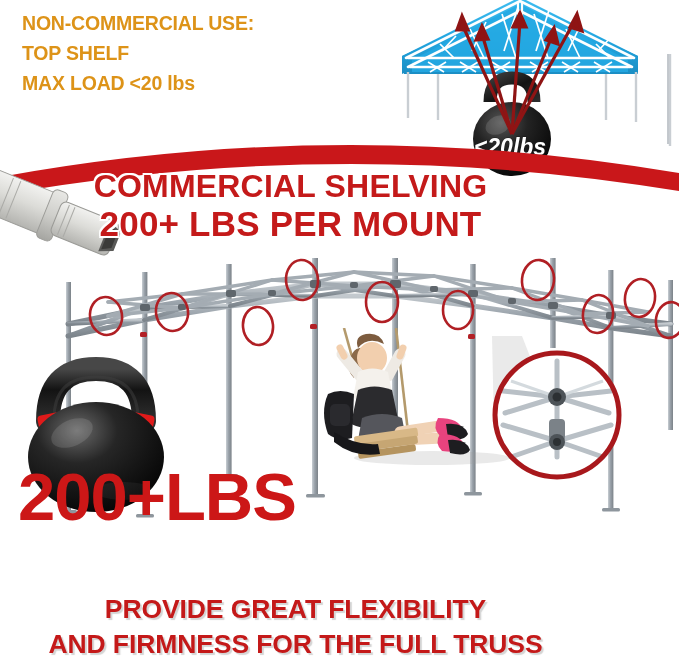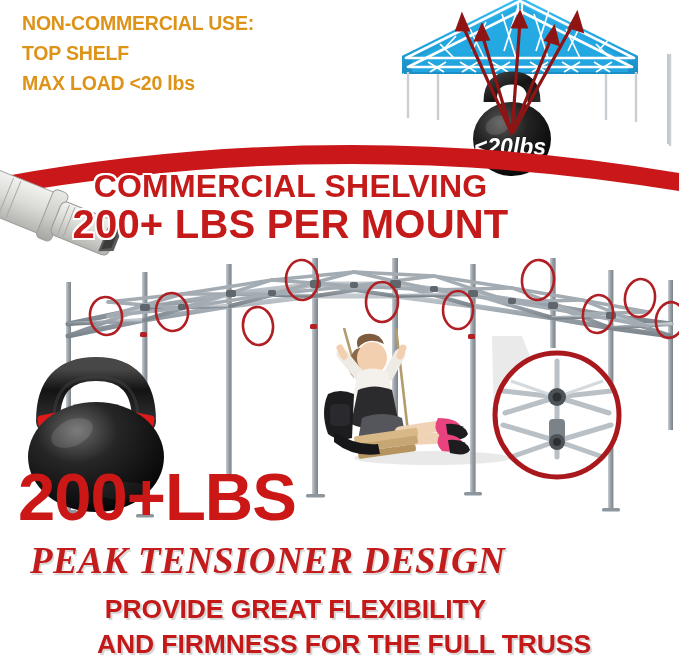--- a/index.html
+++ b/index.html
@@ -34,21 +34,21 @@
   #banner{
     left:0; top:167px; width:581px; text-align:center;
     font-weight:bold; font-size:32px; line-height:38px;
     color:#c41a1a;
     letter-spacing:0.2px;
     text-shadow:
       -1.6px -1.6px 0 #fff,  1.6px -1.6px 0 #fff,
       -1.6px  1.6px 0 #fff,  1.6px  1.6px 0 #fff,
       -1.6px 0 0 #fff, 1.6px 0 0 #fff, 0 -1.6px 0 #fff, 0 1.6px 0 #fff;
   }
-  #banner .l2{font-size:40px;}
+  #banner .l2{font-size:35px;}
 
   
   #tube{left:-14px; top:163px; width:152px; height:116px;}
 
   
   #truss{left:52px; top:258px; width:630px; height:300px;}
 
   
   #kb-left{left:6px; top:335px; width:180px; height:180px;}
 
@@ -75,21 +75,21 @@
     text-shadow:1.5px 1.5px 0 rgba(150,150,150,.35);
   }
 
   
   #bottom-lines{
     left:0; top:592px; width:591px; text-align:center;
     font-weight:bold; font-size:26.5px; line-height:35px;
     color:#c41919; letter-spacing:-0.1px;
     text-shadow:2px 2px 1px rgba(160,160,160,.45);
   }
-  #bottom-lines .bl2{font-size:26.5px;text-align:right;}
+  #bottom-lines .bl2{font-size:26.5px;}
 </style>
 </head>
 <body>
 
 <div id="stage">
 
   <div class="abs nosel" id="disclaimer">NON-COMMERCIAL USE:
 TOP SHELF
 MAX LOAD &lt;20 lbs</div>
 
@@ -464,20 +464,19 @@
 
       <circle cx="70" cy="97" r="8" fill="#4d5358"></circle>
       <circle cx="70" cy="97" r="4" fill="#2c3033"></circle>
 
       <circle cx="70" cy="70" r="62" fill="none" stroke="#a8181c" stroke-width="5"></circle>
     </svg>
   </div>
 
   <div class="abs nosel" id="big-lbs">200+LBS</div>
 
-  <div class="abs nosel" id="tensioner">PEAK TENSIONER DESIGN</div>
 
   <div class="abs nosel" id="bottom-lines">
     <div>PROVIDE GREAT FLEXIBILITY</div>
     <div class="bl2">AND FIRMNESS FOR THE FULL TRUSS</div>
   </div>
 
 </div>
 
 </body></html>

